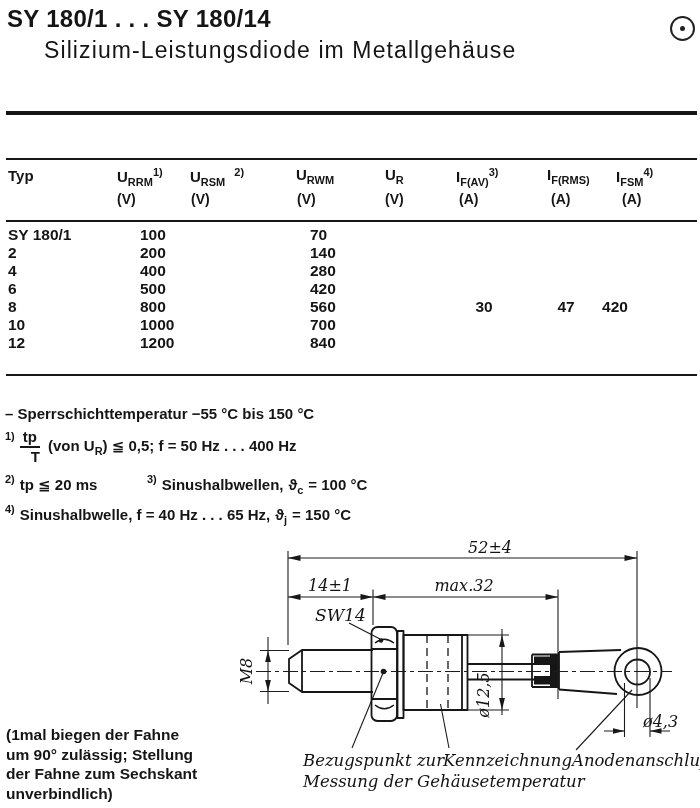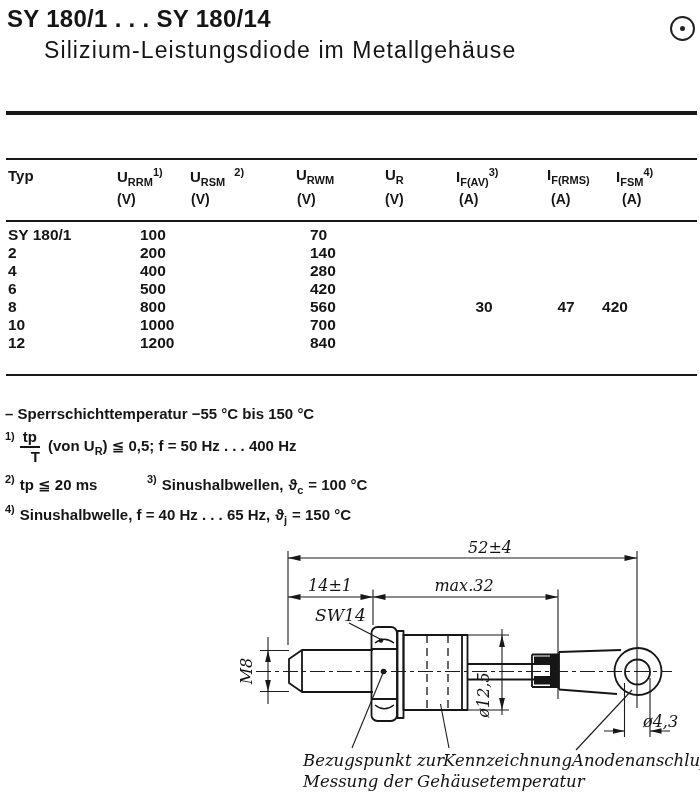--- a/index.html
+++ b/index.html
@@ -209,14 +209,20 @@
     <text class="sw" x="315" y="621">SW14</text>
     <text class="dim" x="252" y="671" text-anchor="middle" transform="rotate(-90 252 671)">M8</text>
     <text class="dim" x="489" y="695" text-anchor="middle" transform="rotate(-90 489 695)">ø12,5</text>
     <text class="dim" x="643" y="726.5">ø4,3</text>
     <text class="lbl" x="303" y="766">Bezugspunkt zur</text>
     <text class="lbl" x="303" y="787">Messung der Gehäusetemperatur</text>
     <text class="lbl" x="443" y="766">Kennzeichnung</text>
     <text class="lbl" x="572" y="766">Anodenanschluß</text>
   </svg>
 
+  <div class="abs side" style="left:6px;top:725px">
+    <div>(1mal biegen der Fahne</div>
+    <div>um 90° zulässig; Stellung</div>
+    <div>der Fahne zum Sechskant</div>
+    <div>unverbindlich)</div>
+  </div>
 
 </div>
 
 </body></html>

